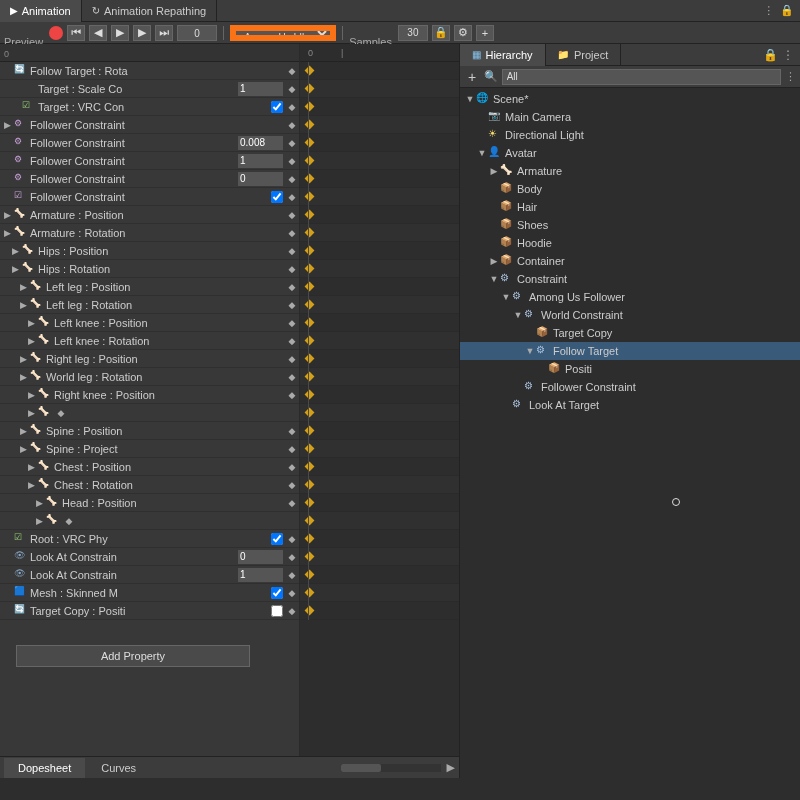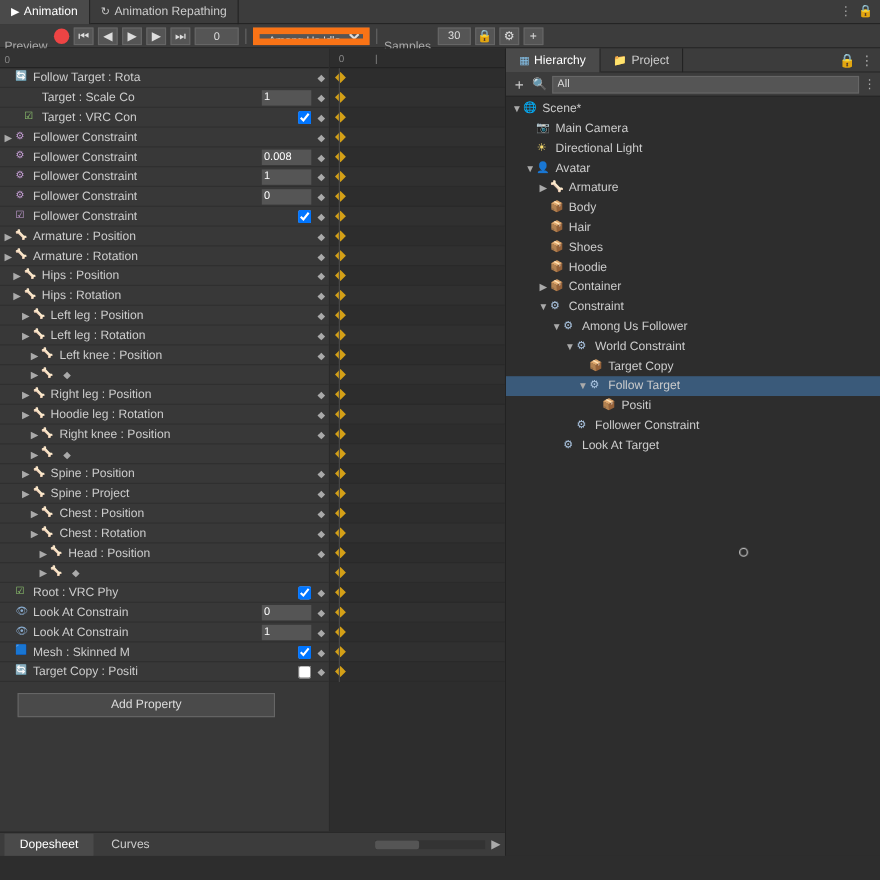--- a/index.html
+++ b/index.html
@@ -236,21 +236,21 @@
       display: flex;
       align-items: center;
     }
     .bottom-tab.active {
       background: #4a4a4a;
       color: #fff;
     }
 
     
     .add-property-btn {
-      margin: 4px 8px;
+      margin: 19px 8px;
       padding: 4px 0;
       background: #4a4a4a;
       border: 1px solid #666;
       color: #ddd;
       font-size: 11px;
       text-align: center;
       cursor: pointer;
       width: 234px;
     }
 
@@ -573,36 +573,37 @@
           <span class="prop-arrow">▶</span>
           <span class="prop-icon prop-icon-bone">🦴</span>
           <span class="prop-name">Left knee : Position</span>
           <span class="prop-end-btn">◆</span>
         </div>
 
         <div class="prop-row">
           <span class="prop-indent" style="width:24px"></span>
           <span class="prop-arrow">▶</span>
           <span class="prop-icon prop-icon-bone">🦴</span>
+          <span class="prop-name">Left knee : Rotation</span>
           <span class="prop-end-btn">◆</span>
         </div>
 
         <div class="prop-row">
           <span class="prop-indent" style="width:16px"></span>
           <span class="prop-arrow">▶</span>
           <span class="prop-icon prop-icon-bone">🦴</span>
           <span class="prop-name">Right leg : Position</span>
           <span class="prop-end-btn">◆</span>
         </div>
 
         <div class="prop-row">
           <span class="prop-indent" style="width:16px"></span>
           <span class="prop-arrow">▶</span>
           <span class="prop-icon prop-icon-bone">🦴</span>
-          <span class="prop-name">Hoodie leg : Rotation</span>
+          <span class="prop-name">World leg : Rotation</span>
           <span class="prop-end-btn">◆</span>
         </div>
 
         <div class="prop-row">
           <span class="prop-indent" style="width:24px"></span>
           <span class="prop-arrow">▶</span>
           <span class="prop-icon prop-icon-bone">🦴</span>
           <span class="prop-name">Right knee : Position</span>
           <span class="prop-end-btn">◆</span>
         </div>

